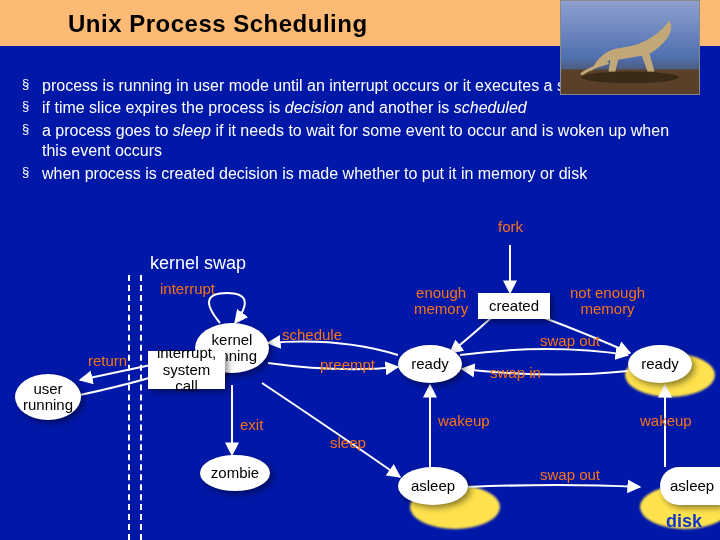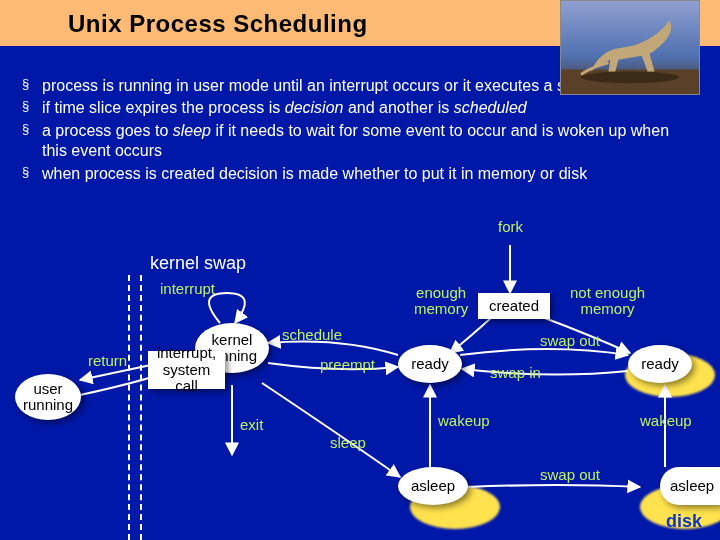--- a/index.html
+++ b/index.html
@@ -56,21 +56,21 @@
     top: 245px;
     height: 295px;
   }
   .mode-label {
     position: absolute;
     color: #fff;
     font-size: 18px;
   }
   .edge-label {
     position: absolute;
-    color: #bef264;
+    color: #f97316;
     font-size: 15px;
     line-height: 1.05;
     text-align: center;
     white-space: nowrap;
   }
   .state {
     position: absolute;
     background: #fff;
     color: #000;
     font-size: 15px;
@@ -221,20 +221,23 @@
   </svg>
 
   <div class="state" style="left:15px; top:120px; width:66px; height:46px;margin-top:9px;">
       <span>user<br>running</span>
     </div>
   <div class="state" style="left:195px; top:78px; width:74px; height:50px;">
       <span>kernel<br>running</span>
     </div>
   <div class="box" style="left:148px; top:106px; width:77px; height:38px;">
       <span>interrupt,<br>system call</span>
+    </div>
+  <div class="state" style="left:200px; top:210px; width:70px; height:36px;">
+      <span>zombie</span>
     </div>
   <div class="state" style="left:398px; top:100px; width:64px; height:38px;">
       <span>ready</span>
     </div>
   <div class="box" style="left:478px; top:48px; width:72px; height:26px;">
       <span>created</span>
     </div>
   <div class="state" style="left:628px; top:100px; width:64px; height:38px;">
       <span>ready</span>
     </div>

